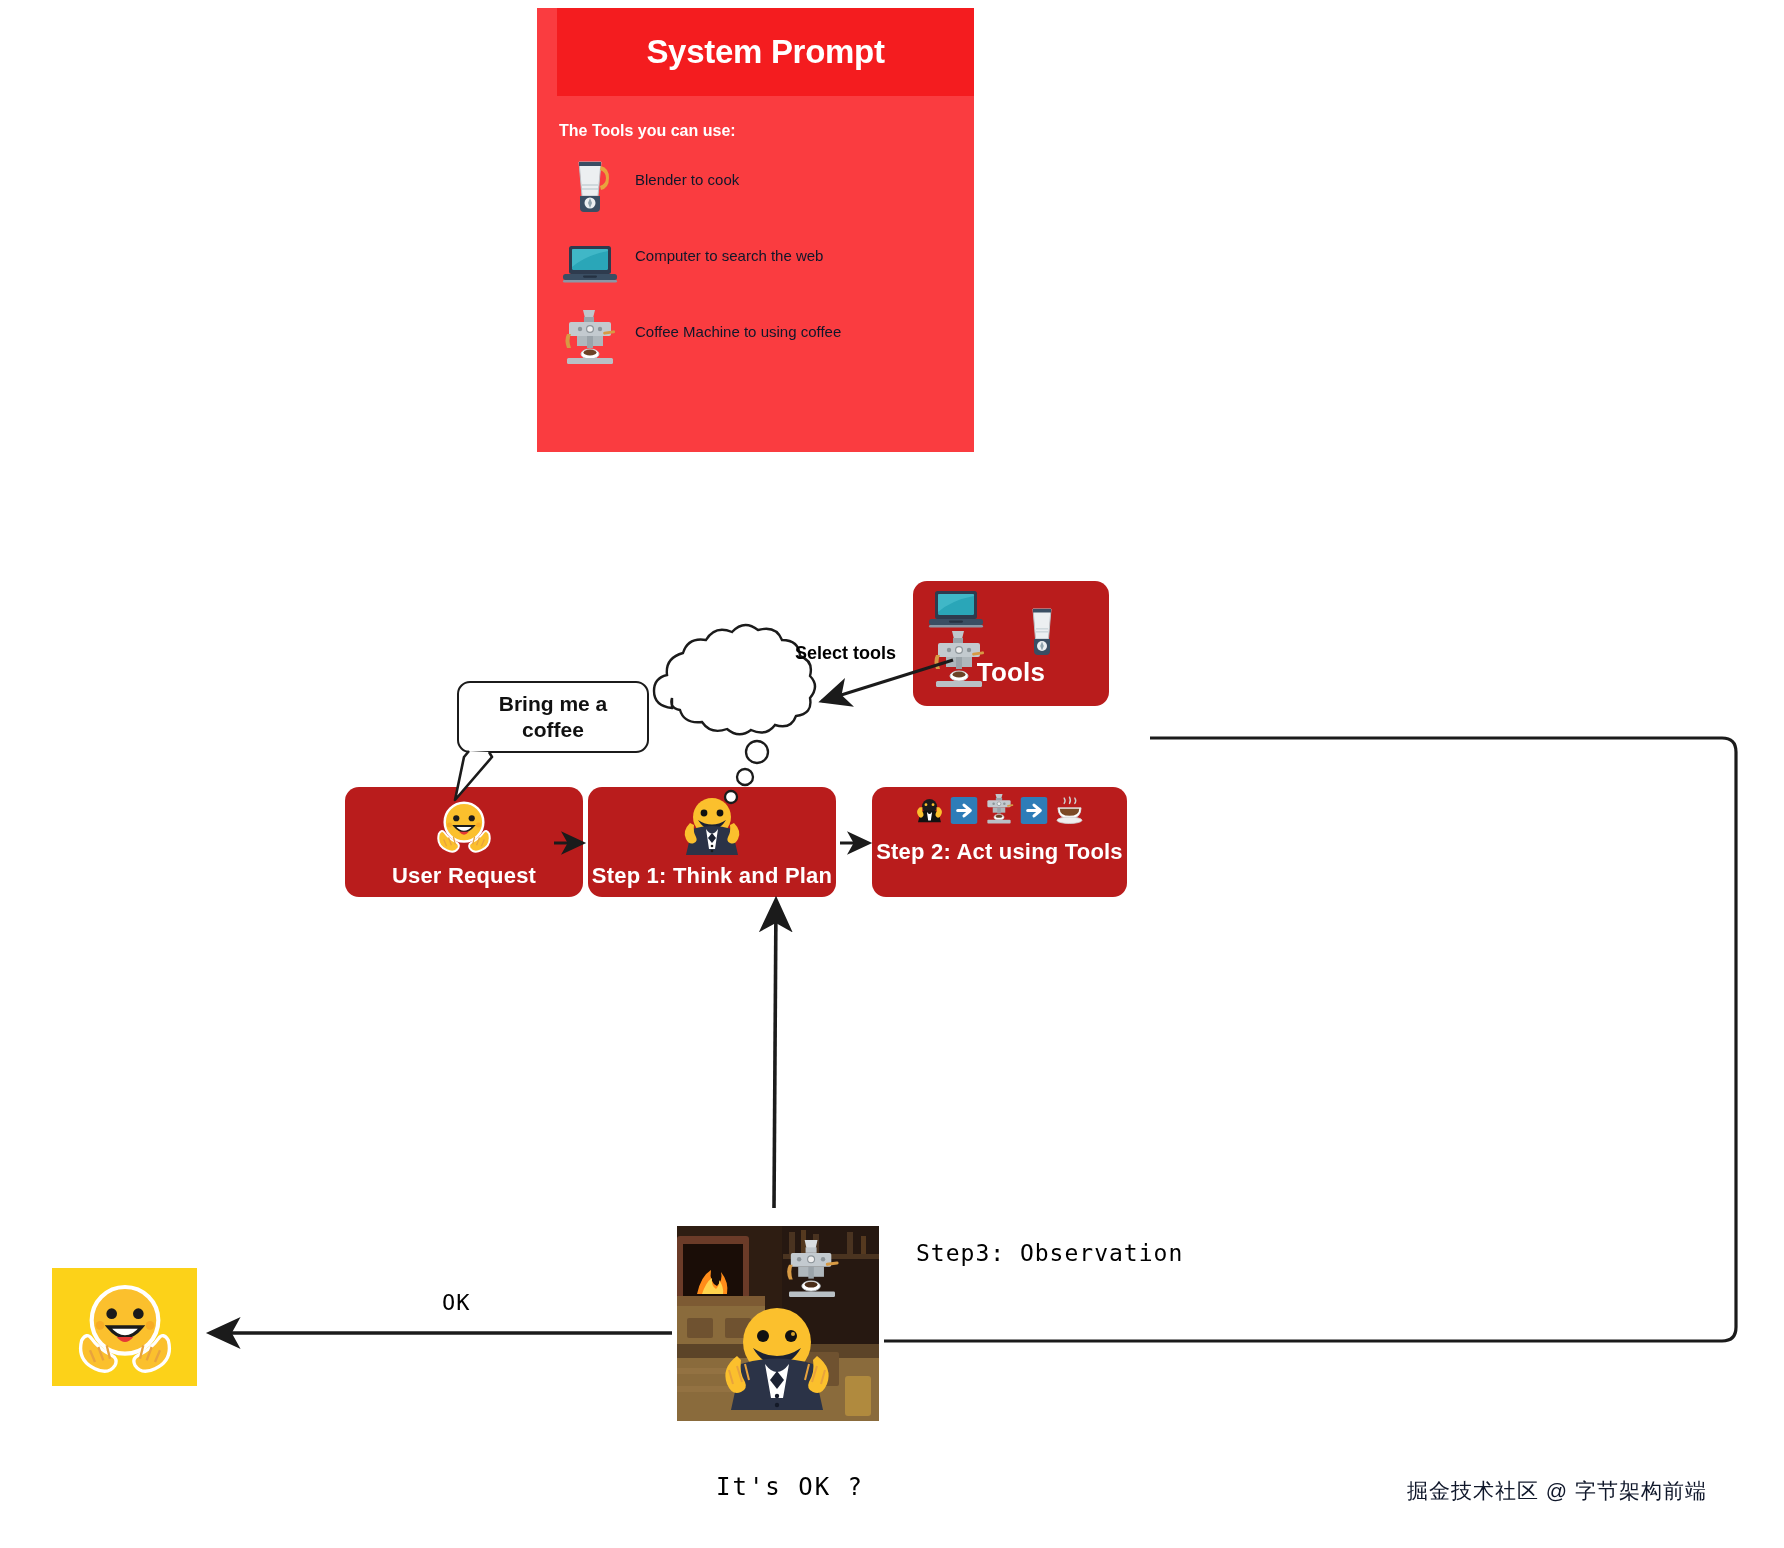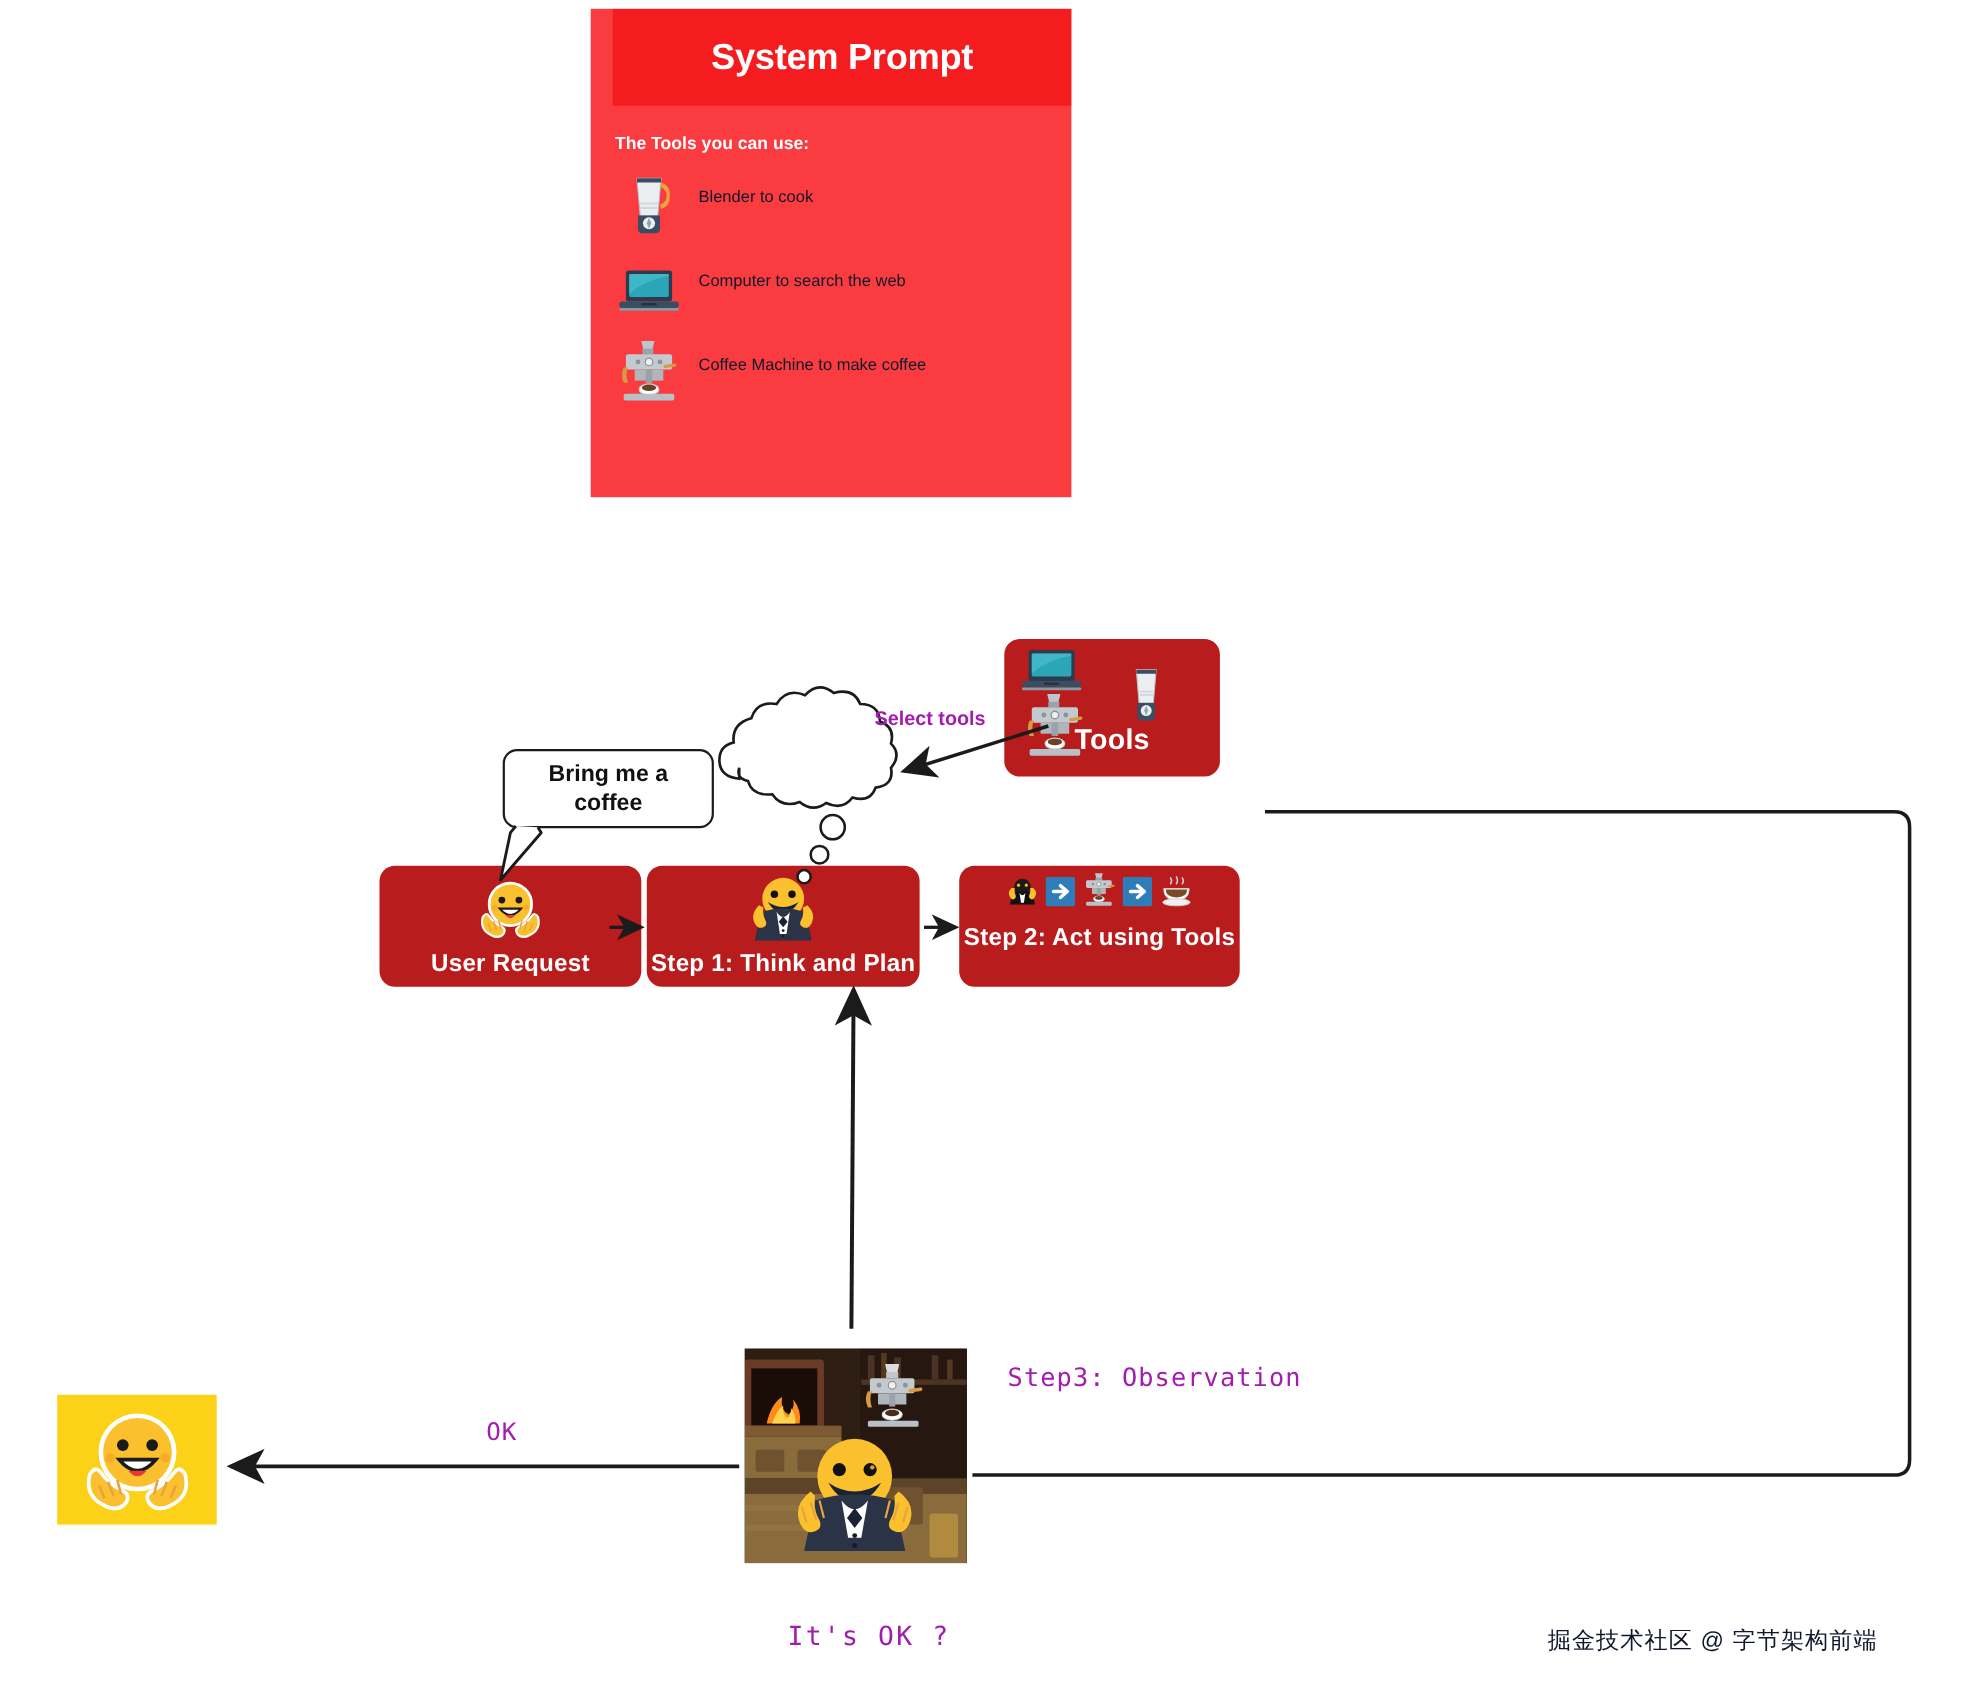--- a/index.html
+++ b/index.html
@@ -111,21 +111,21 @@
     font-weight: bold;
     color: #111111;
     text-align: center;
     line-height: 1.22;
     padding: 0 10px;
   }
 
   
   .plain-label {
     position: absolute;
-    color: #a21caf;
+    color: #000000;
   }
   .mono {
     font-family: "DejaVu Sans Mono", "Liberation Mono", monospace;
   }
 
   .watermark {
     position: absolute;
     left: 1407px;
     top: 1477px;
     color: #0f172a;
@@ -190,21 +190,21 @@
           <circle cx="41" cy="23" r="2.2" fill="#8c9499"></circle>
           <rect x="44" y="25" width="12" height="3" rx="1.5" fill="#D79A44" transform="rotate(-8 50 26)"></rect>
           <rect x="18" y="30" width="26" height="10" fill="#AFB7BC"></rect>
           <rect x="28" y="30" width="6" height="12" fill="#9aa3a9"></rect>
           <path d="M8 28 q-3 6 0 14 l4 0 q-3 -8 0 -14 z" fill="#D79A44"></path>
           <ellipse cx="31" cy="48" rx="9" ry="5" fill="#FFFFFF" stroke="#c9d0d4" stroke-width="1"></ellipse>
           <ellipse cx="31" cy="46.5" rx="6.5" ry="3" fill="#6B4226"></ellipse>
           <rect x="8" y="52" width="46" height="6" rx="1.5" fill="#B9C0C5"></rect>
         </svg>
       </div>
-      <div class="tool-label">Coffee Machine to make coffee</div>
+      <div class="tool-label">Coffee Machine to using coffee</div>
     </div>
   </div>
 
   <div class="ycard" style="left:913px; top:581px; width:196px; height:125px;">
     <div style="position:absolute; left:12px; top:8px; width:62px; height:42px;">
       <svg viewBox="0 0 62 44" width="62" height="44">
         <rect x="10" y="2" width="42" height="28" rx="2.5" fill="#2E3B4E"></rect>
         <rect x="13" y="5" width="36" height="21" rx="1.5" fill="#2AA6B8"></rect>
         <path d="M13 23 q14 -12 36 -16 v-2 h-36 z" fill="#52c4d4" opacity="0.55"></path>
         <rect x="4" y="30" width="54" height="6" rx="2.5" fill="#3A4E63"></rect>

